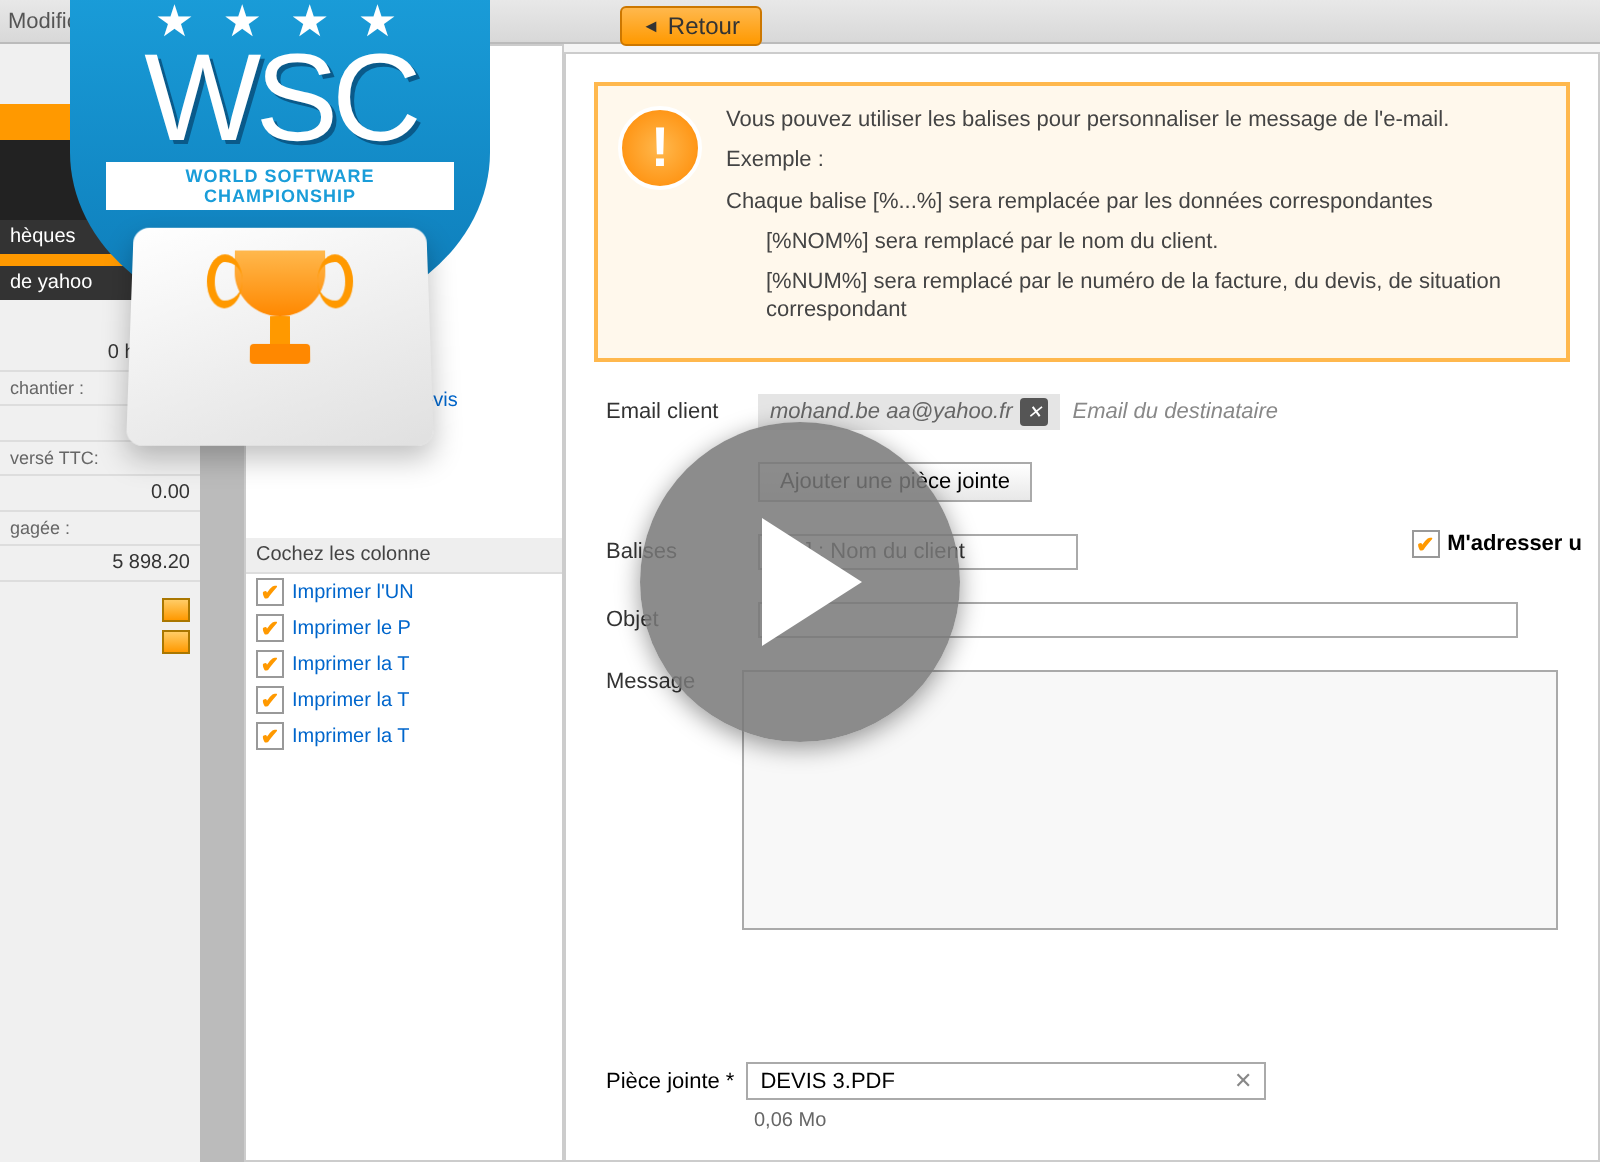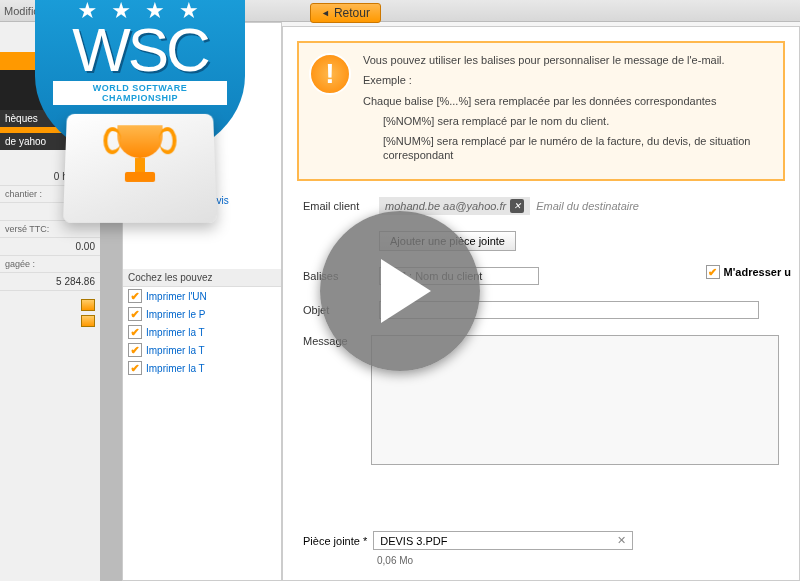--- a/index.html
+++ b/index.html
@@ -71,21 +71,21 @@
   <div class="dark-row">hèques</div>
   <div style="height:6px;background:#ff9900"></div>
   <div class="dark-row">de yahoo</div>
   <div style="height:18px"></div>
   <div class="data-row">0 h 0 min</div>
   <div class="data-row data-lbl">chantier :</div>
   <div class="data-row">0.00</div>
   <div class="data-row data-lbl">versé TTC:</div>
   <div class="data-row">0.00</div>
   <div class="data-row data-lbl">gagée :</div>
-  <div class="data-row">5 284.86</div>
+  <div class="data-row">5 898.20</div>
   <div style="margin-top:6px;display:flex;justify-content:flex-end;padding:2px 5px">
       <span class="edit-ico"></span>
     </div>
   <div style="display:flex;justify-content:flex-end;padding:2px 5px">
       <span class="edit-ico"></span>
     </div>
 </div>
 
 <div class="sidebar"></div>
 
@@ -93,21 +93,21 @@
   <div style="height:150px"></div>
   <div class="opt-item">
     <span class="chk on"></span>
     <span>aiement</span>
   </div>
   <div class="opt-item">
     <span class="chk"></span>
     <span>Signature du devis</span>
   </div>
   <div style="height:60px"></div>
-  <div class="opt-title">Cochez les pouvez</div>
+  <div class="opt-title">Cochez les colonne</div>
   <div id="opt-list">
       <div class="opt-item">
         <span class="chk on"></span>
         <span>Imprimer l'UN</span>
       </div>
       <div class="opt-item">
         <span class="chk on"></span>
         <span>Imprimer le P</span>
       </div>
       <div class="opt-item">

